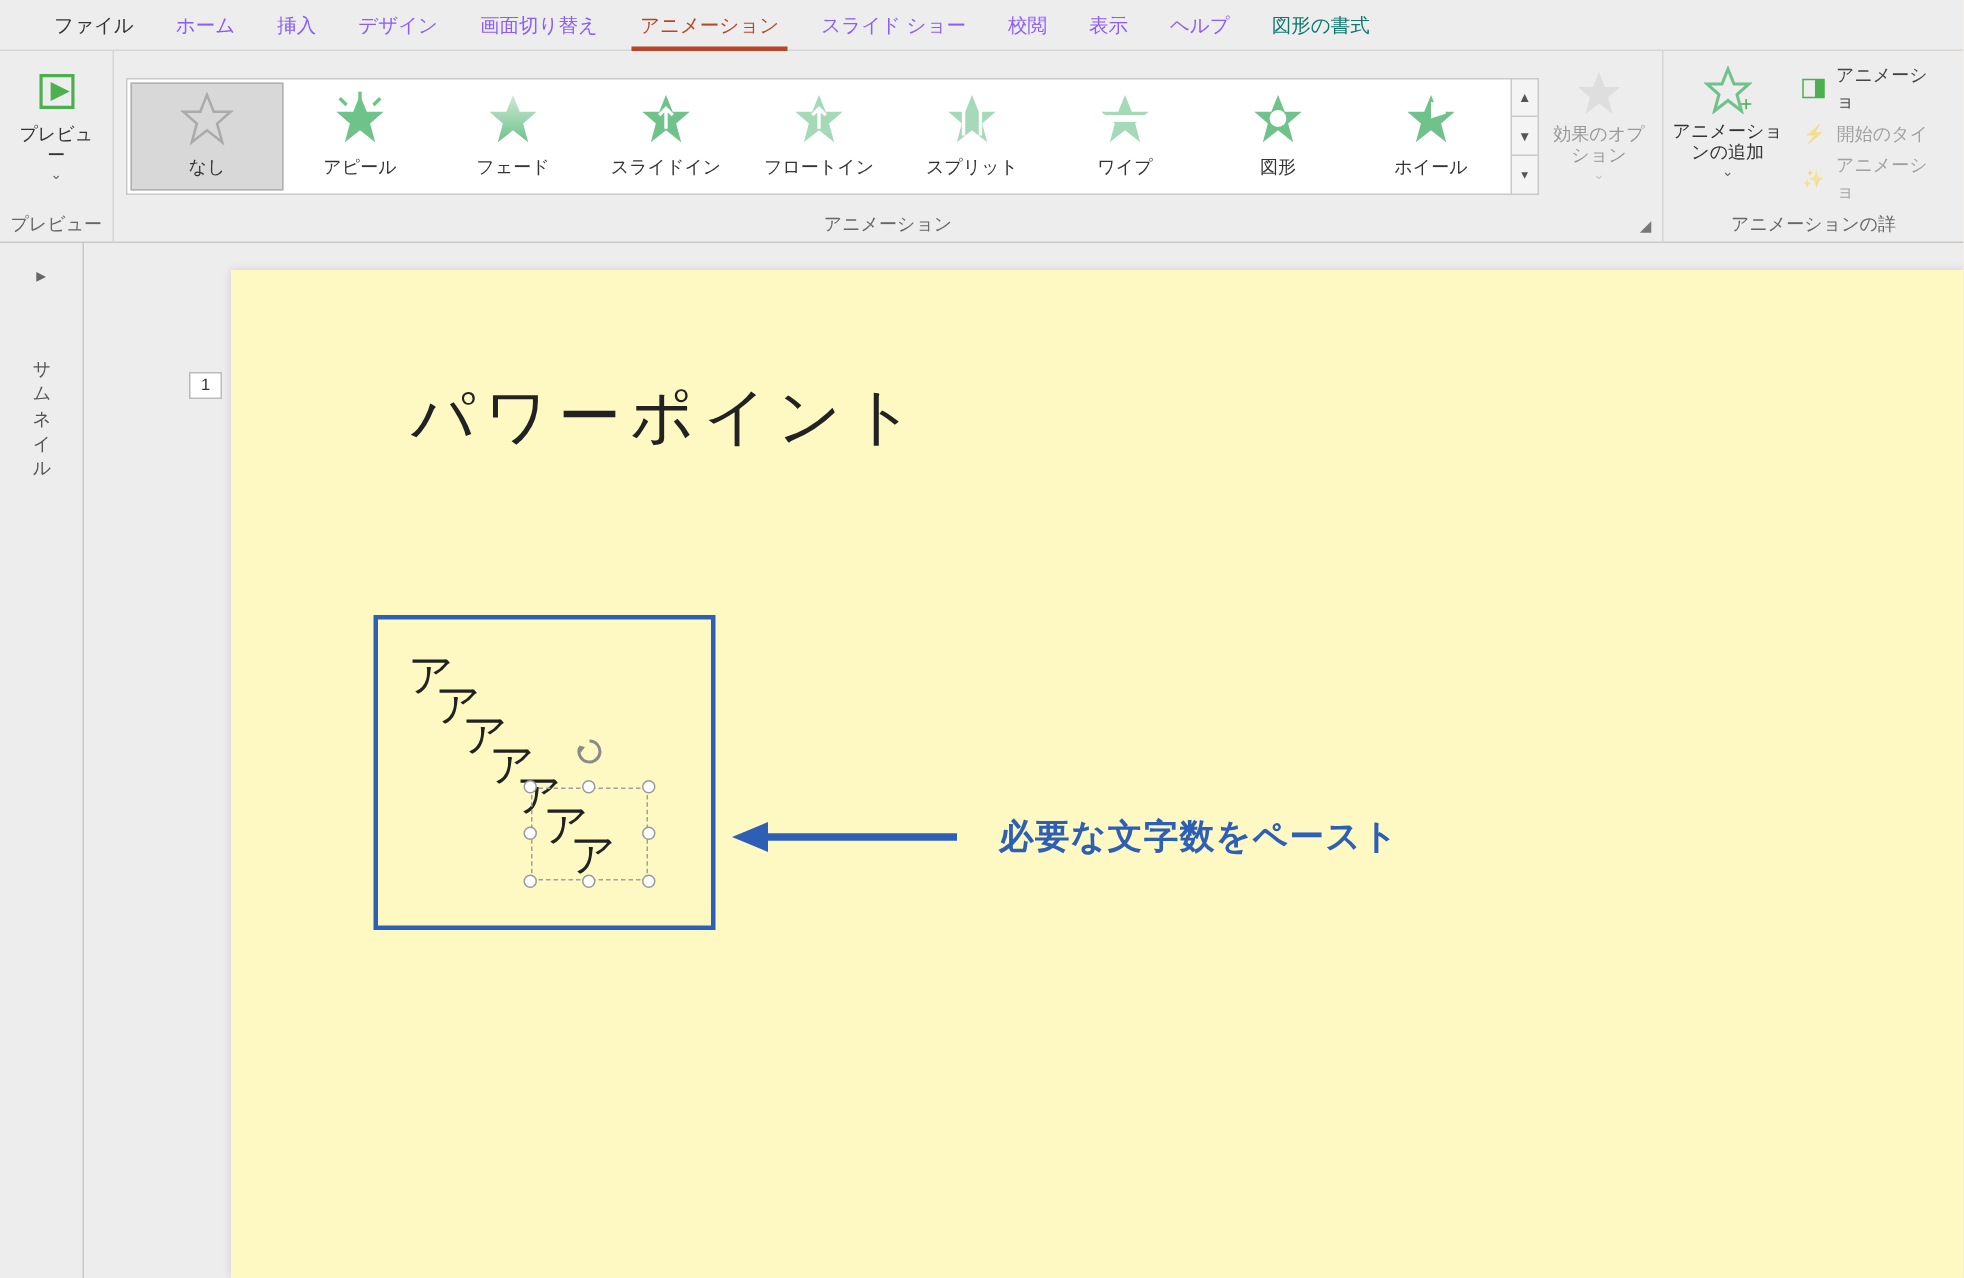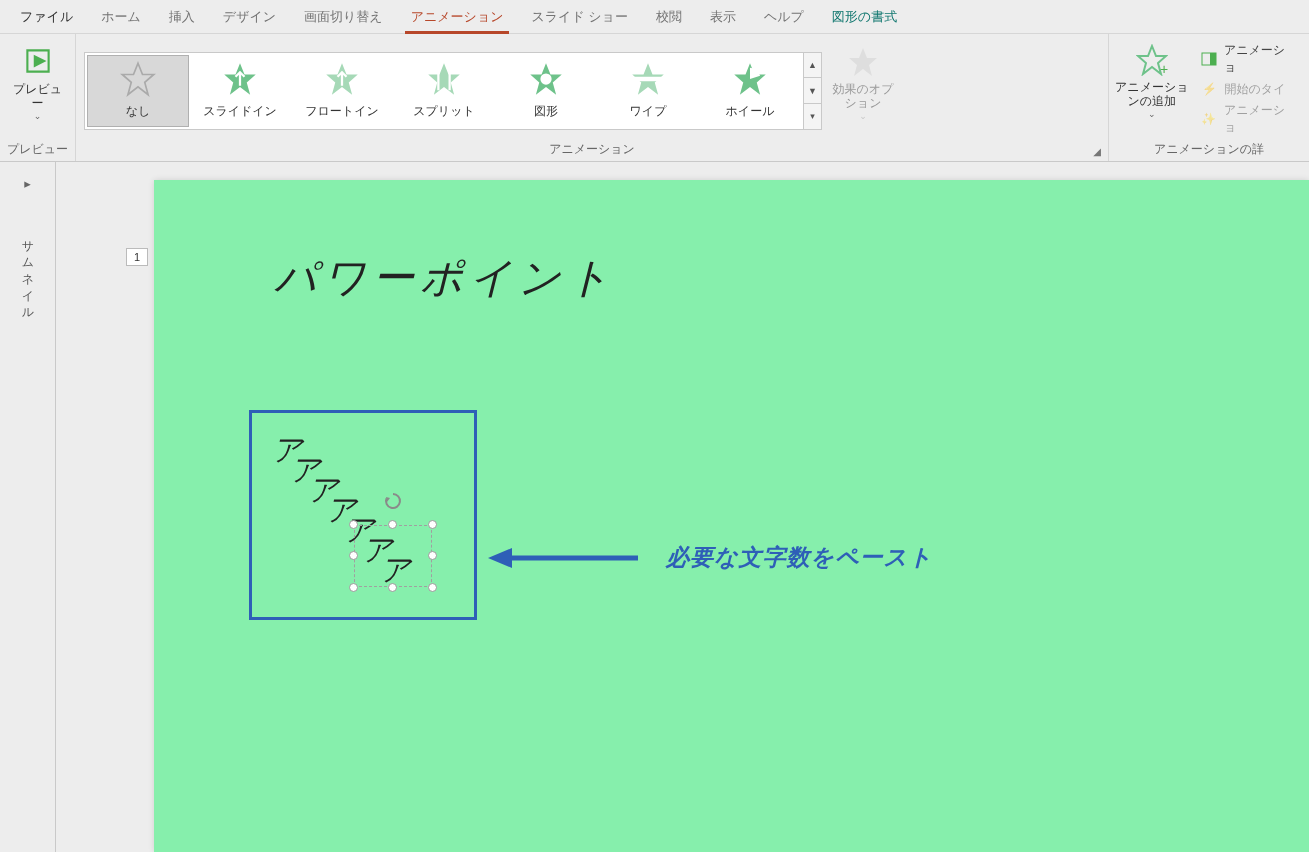--- a/index.html
+++ b/index.html
@@ -1,20 +1,20 @@
 <!DOCTYPE html>
 <html><head>
 <meta charset="utf-8">
 <style>
 * { margin:0; padding:0; box-sizing:border-box; font-family:"Yu Gothic UI","Meiryo",sans-serif; }
 body { background:#ededed; width:1309px; height:852px; overflow:hidden; font-size:13px; color:#333; }
 
 
-.tabstrip { display:flex; align-items:flex-end; height:34px; padding:0 6px; background:#ededed; border-bottom:1px solid #d6d6d6; }
-.tab { padding:6px 14px 7px; cursor:pointer; color:#737373; position:relative; }
+.tabstrip { display:flex; align-items:flex-end; height:34px; padding:0 22px; background:#ededed; border-bottom:1px solid #d6d6d6; }
+.tab { padding:6px 14px 7px; cursor:pointer; color:#8b5cf6; position:relative; }
 .tab.file { background:transparent; color:#333; }
 .tab.active { color:#b7472a; }
 .tab.active::after { content:""; position:absolute; left:8px; right:8px; bottom:-1px; height:3px; background:#b7472a; }
 .tab.fmt { color:#0f766e; }
 
 
 .ribbon { display:flex; height:128px; background:#ededed; border-bottom:1px solid #c9c9c9; }
 .grp { display:flex; flex-direction:column; border-right:1px solid #d6d6d6; position:relative; }
 .grp-body { flex:1; display:flex; align-items:center; padding:4px 8px 0; }
 .grp-label { height:20px; text-align:center; font-size:12px; color:#666; padding-bottom:2px; }
@@ -37,21 +37,21 @@
 .mini-row.disabled { opacity:.45; cursor:default; }
 .mini-ic { width:18px; height:18px; display:inline-flex; align-items:center; justify-content:center; }
 
 
 .work { display:flex; height:calc(852px - 34px - 128px); }
 .thumbrail { width:56px; background:#ededed; border-right:1px solid #c9c9c9; display:flex; flex-direction:column; align-items:center; padding-top:12px; gap:40px; }
 .thumbrail .collapse { width:18px; height:18px; display:flex; align-items:center; justify-content:center; color:#666; cursor:pointer; }
 .thumbrail .vtext { writing-mode:vertical-rl; font-size:12px; color:#555; letter-spacing:3px; }
 
 .canvas-wrap { flex:1; background:#ededed; position:relative; overflow:hidden; }
-.slide { position:absolute; left:98px; top:18px; right:0; bottom:0; background:#86efac; box-shadow:0 0 6px rgba(0,0,0,.12);font-style:italic; }
+.slide { position:absolute; left:98px; top:18px; right:0; bottom:0; background:#fef9c3; box-shadow:0 0 6px rgba(0,0,0,.12); }
 .pagebadge { position:absolute; left:70px; top:86px; width:22px; height:18px; border:1px solid #bbb; background:#fff; font-size:11px; display:flex; align-items:center; justify-content:center; }
 
 .title-text { position:absolute; left:120px; top:70px; font-size:42px; letter-spacing:6px; color:#222; font-weight:400; }
 
 .bluebox { position:absolute; left:95px; top:230px; width:228px; height:210px; border:3px solid #2e5fb7; }
 
 
 .stair { position:absolute; font-size:30px; color:#222; font-family:"Yu Mincho","MS Mincho",serif; }
 
 
@@ -109,20 +109,41 @@
         <div class="gallery-items">
           <div class="g-item sel">
             <svg viewBox="0 0 32 32">
                 <polygon points="16,2 20,12 30,12 22,19 25,30 16,23 7,30 10,19 2,12 12,12" fill="none" stroke="#aaa" stroke-width="1.5"></polygon>
               </svg>
             <span class="glbl">なし</span>
           </div>
           <div class="g-item">
             <svg viewBox="0 0 32 32">
                 <polygon points="16,2 20,12 30,12 22,19 25,30 16,23 7,30 10,19 2,12 12,12" fill="#6ec28a"></polygon>
+                <line x1="16" y1="0" x2="16" y2="6" stroke="#6ec28a" stroke-width="2"></line>
+                <line x1="4" y1="4" x2="8" y2="8" stroke="#6ec28a" stroke-width="2"></line>
+                <line x1="28" y1="4" x2="24" y2="8" stroke="#6ec28a" stroke-width="2"></line>
+              </svg>
+            <span class="glbl">アピール</span>
+          </div>
+          <div class="g-item">
+            <svg viewBox="0 0 32 32">
+                <defs>
+                  <linearGradient id="gf" x1="0" y1="0" x2="0" y2="1">
+                    <stop offset="0" stop-color="#cfe8d7"></stop>
+                    <stop offset="1" stop-color="#6ec28a"></stop>
+                  </linearGradient>
+                </defs>
+                <polygon points="16,2 20,12 30,12 22,19 25,30 16,23 7,30 10,19 2,12 12,12" fill="url(#gf)"></polygon>
+              </svg>
+            <span class="glbl">フェード</span>
+          </div>
+          <div class="g-item">
+            <svg viewBox="0 0 32 32">
+                <polygon points="16,2 20,12 30,12 22,19 25,30 16,23 7,30 10,19 2,12 12,12" fill="#6ec28a"></polygon>
                 <path d="M16 22 L16 10 M12 14 L16 10 L20 14" fill="none" stroke="#fff" stroke-width="2"></path>
               </svg>
             <span class="glbl">スライドイン</span>
           </div>
           <div class="g-item">
             <svg viewBox="0 0 32 32">
                 <polygon points="16,2 20,12 30,12 22,19 25,30 16,23 7,30 10,19 2,12 12,12" fill="#a6d9b7"></polygon>
                 <path d="M16 22 L16 10 M12 14 L16 10 L20 14" fill="none" stroke="#fff" stroke-width="2"></path>
               </svg>
             <span class="glbl">フロートイン</span>
@@ -130,31 +151,31 @@
           <div class="g-item">
             <svg viewBox="0 0 32 32">
                 <polygon points="16,2 20,12 30,12 22,19 25,30 16,23 7,30 10,19 2,12 12,12" fill="#a6d9b7"></polygon>
                 <line x1="11" y1="6" x2="11" y2="26" stroke="#fff" stroke-width="2"></line>
                 <line x1="21" y1="6" x2="21" y2="26" stroke="#fff" stroke-width="2"></line>
               </svg>
             <span class="glbl">スプリット</span>
           </div>
           <div class="g-item">
             <svg viewBox="0 0 32 32">
-                <polygon points="16,2 20,12 30,12 22,19 25,30 16,23 7,30 10,19 2,12 12,12" fill="#6ec28a"></polygon>
-                <circle cx="16" cy="16" r="5" fill="#fff"></circle>
-              </svg>
-            <span class="glbl">図形</span>
-          </div>
-          <div class="g-item">
-            <svg viewBox="0 0 32 32">
                 <polygon points="16,2 20,12 30,12 22,19 25,30 16,23 7,30 10,19 2,12 12,12" fill="#a6d9b7"></polygon>
                 <rect x="4" y="14" width="24" height="4" fill="#fff"></rect>
               </svg>
             <span class="glbl">ワイプ</span>
+          </div>
+          <div class="g-item">
+            <svg viewBox="0 0 32 32">
+                <polygon points="16,2 20,12 30,12 22,19 25,30 16,23 7,30 10,19 2,12 12,12" fill="#6ec28a"></polygon>
+                <circle cx="16" cy="16" r="5" fill="#fff"></circle>
+              </svg>
+            <span class="glbl">図形</span>
           </div>
           <div class="g-item">
             <svg viewBox="0 0 32 32">
                 <polygon points="16,2 20,12 30,12 22,19 25,30 16,23 7,30 10,19 2,12 12,12" fill="#6ec28a"></polygon>
                 <path d="M16 16 L16 6 A10 10 0 0 1 25 13 Z" fill="#fff"></path>
               </svg>
             <span class="glbl">ホイール</span>
           </div>
         </div>
         <div class="gallery-spin">

